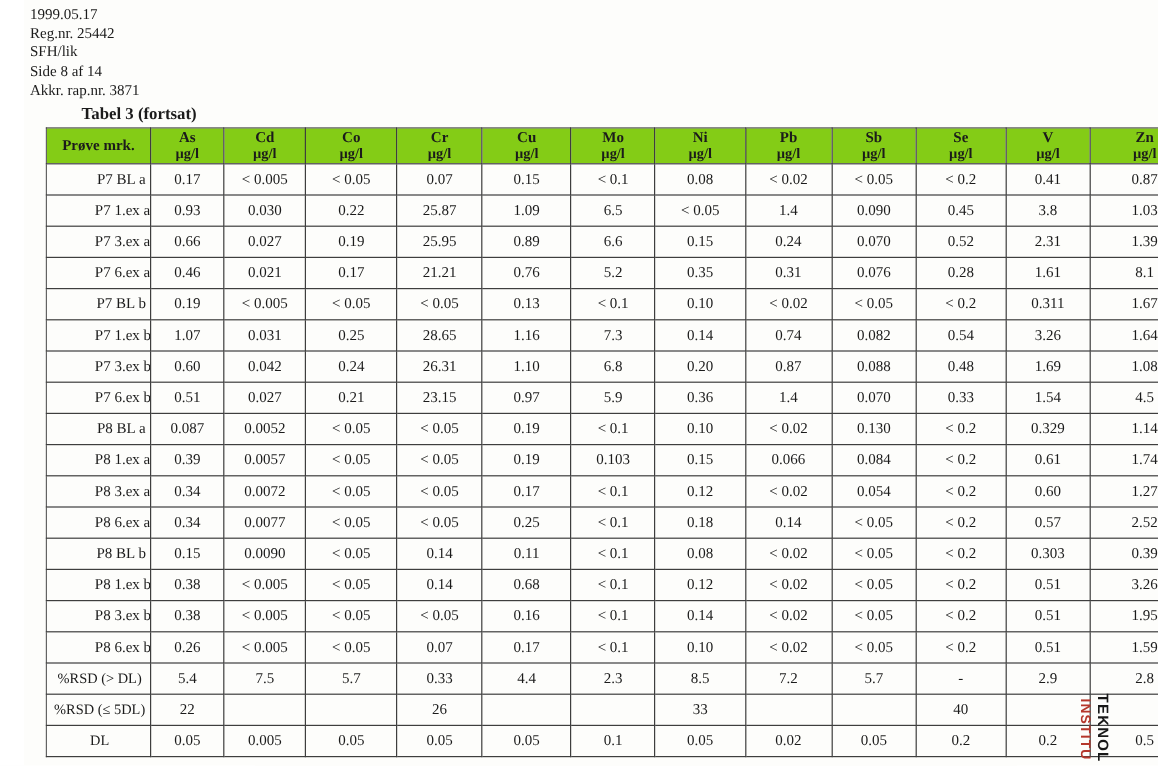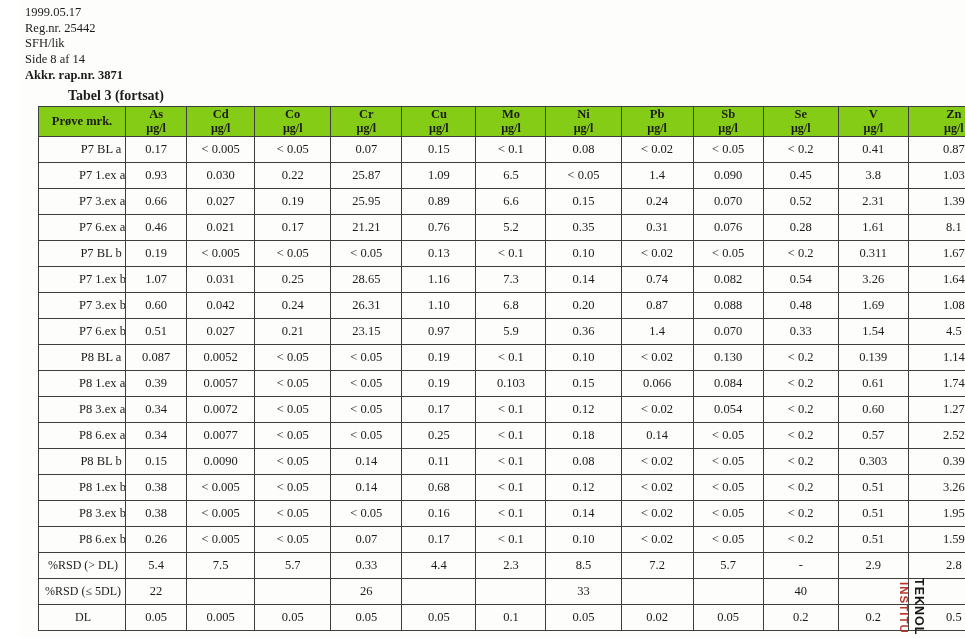--- a/index.html
+++ b/index.html
@@ -10,21 +10,21 @@
     overflow:hidden;
     font-family:"Liberation Serif","DejaVu Serif",serif;
     color:#1b1b1b;
     margin-left:20px;
   }
   .meta{
     position:absolute;top:5px;left:5px;
     font-size:12.5px;line-height:1.25;
   }
   .meta div{white-space:nowrap;}
-  .meta .bold{font-weight:bold;}
+  .meta .bold{font-weight:normal;}
   .table-title{
     position:absolute;top:88px;left:48px;
     font-weight:bold;font-size:14px;
   }
   .table-wrap{
     position:absolute;top:106px;left:18px;
     width:947px;height:532px;
     overflow:hidden;
   }
   table.data{
@@ -280,21 +280,21 @@
             <td>0.087</td>
             <td>0.0052</td>
             <td>&lt; 0.05</td>
             <td>&lt; 0.05</td>
             <td>0.19</td>
             <td>&lt; 0.1</td>
             <td>0.10</td>
             <td>&lt; 0.02</td>
             <td>0.130</td>
             <td>&lt; 0.2</td>
-            <td>0.139</td>
+            <td>0.329</td>
             <td>1.14</td>
           </tr>
           <tr>
             <td class="row-label">P8 1.ex a</td>
             <td>0.39</td>
             <td>0.0057</td>
             <td>&lt; 0.05</td>
             <td>&lt; 0.05</td>
             <td>0.19</td>
             <td>0.103</td>

